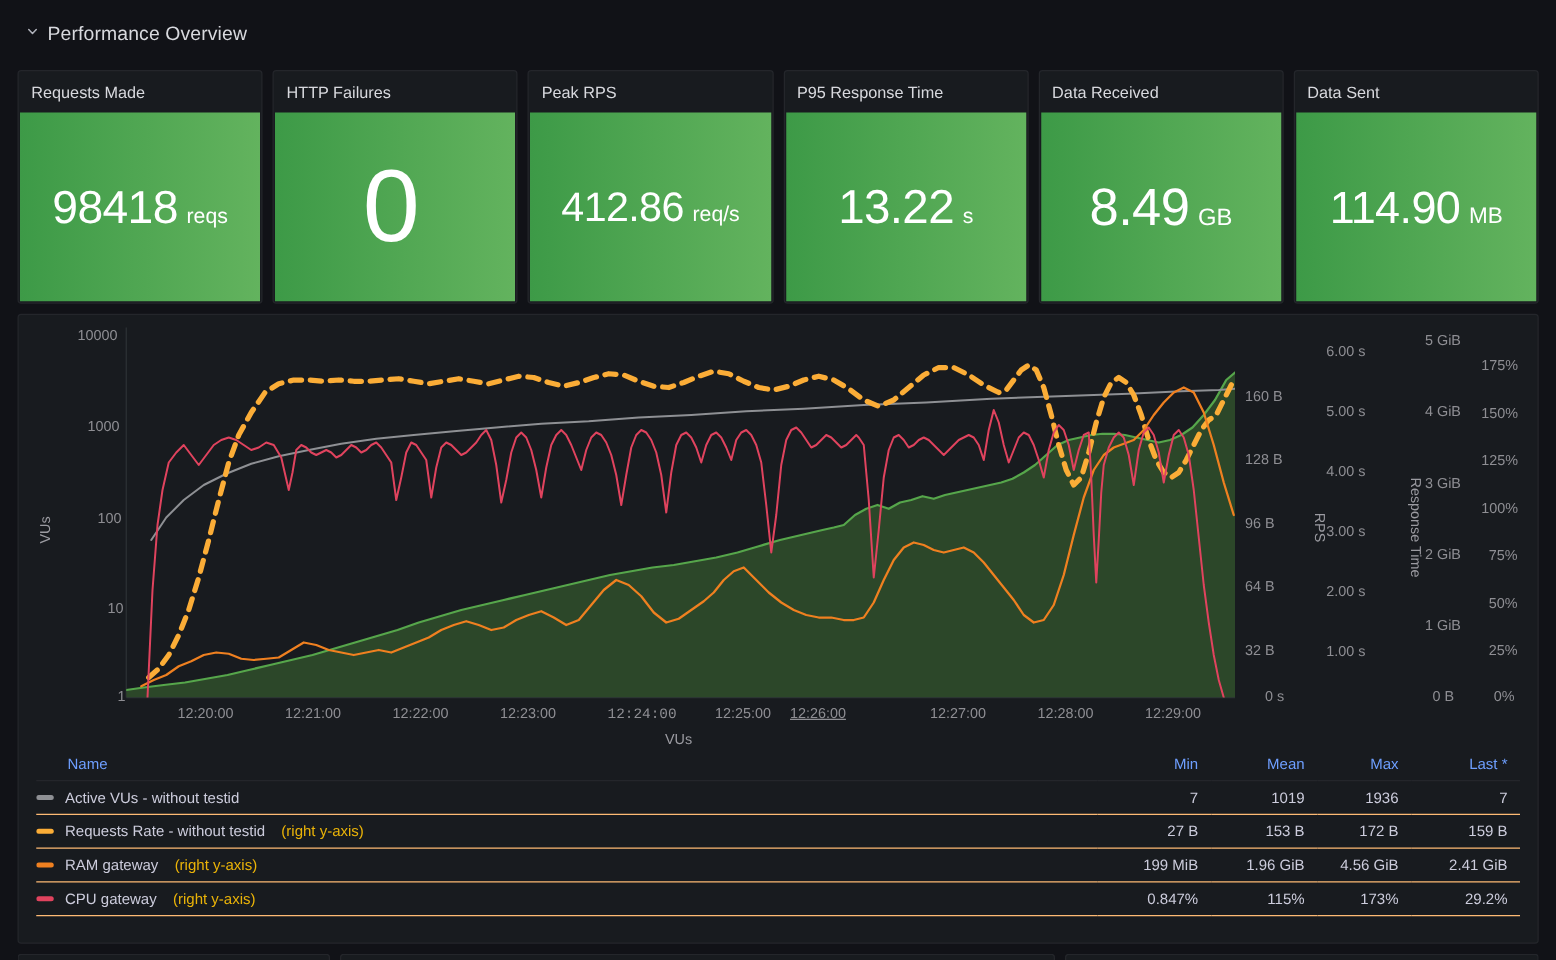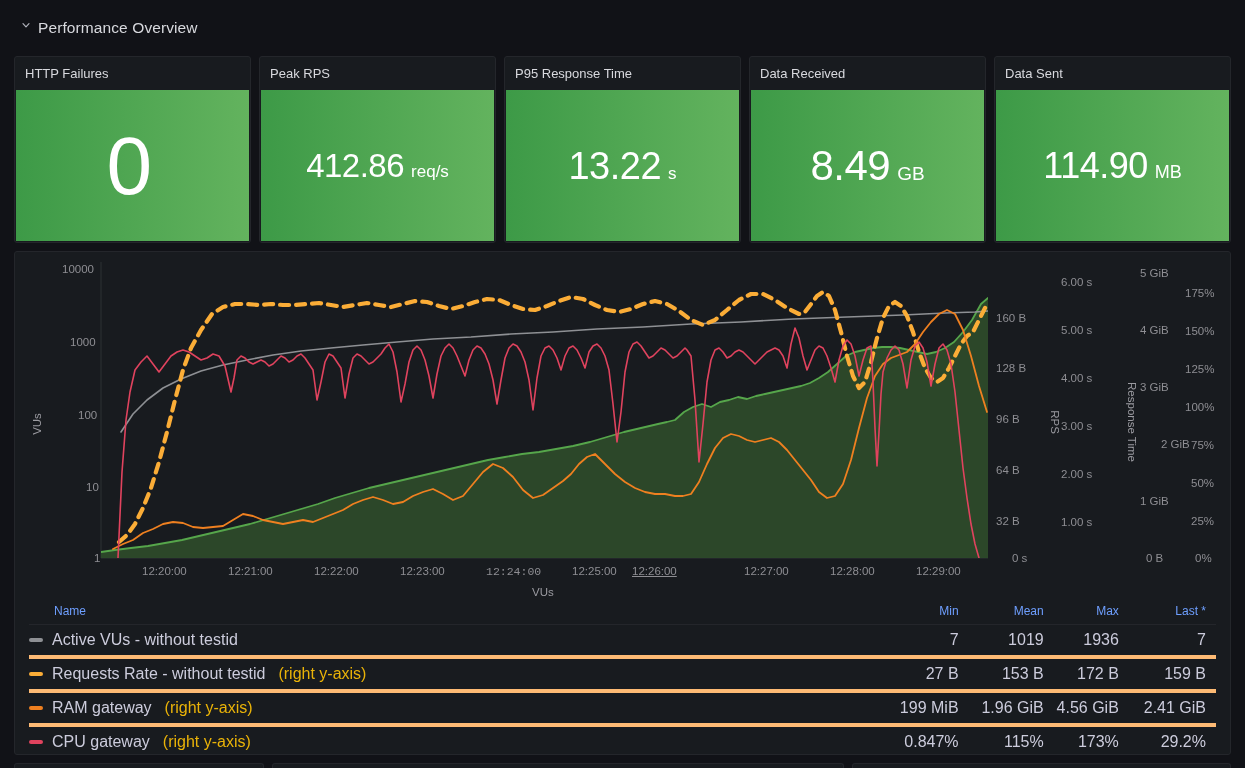--- a/index.html
+++ b/index.html
@@ -124,23 +124,23 @@
     color: #6e9fff;
     font-size: 12px;
     padding: 5px 0 6px 0;
     border-bottom: 1px solid #24262b;
     white-space: nowrap;
   }
   .legend-table th.name-col { text-align: left; padding-left: 25px; }
   .legend-table th.num-col { text-align: right; padding-right: 10px; }
   .legend-table td {
     padding: 6px 0 6px 0;
-    border-bottom: 4px solid #fdba74;
+    border-bottom: 1px solid #fdba74;
     color: #ccccdc;
-    font-size: 16px;
+    font-size: 12px;
     white-space: nowrap;
     overflow: hidden;
     text-overflow: ellipsis;
   }
   .legend-table td.num-col { text-align: right; padding-right: 10px; color: #ccccdc; }
   .legend-name-cell { display: flex; align-items: center; gap: 9px; }
   .swatch {
     width: 14px; height: 4px;
     border-radius: 2px;
     flex: 0 0 14px;
@@ -172,20 +172,29 @@
     <span class="chevron">
       <svg width="12" height="12" viewBox="0 0 12 12" aria-hidden="true">
         <path d="M3 4.6 L6 7.8 L9 4.6" fill="none" stroke="#b0b2bb" stroke-width="1.2" stroke-linecap="round" stroke-linejoin="round"></path>
       </svg>
     </span>
     <span class="row-title">Performance Overview</span>
   </div>
 
   <div class="stats-row">
 
+    <div class="stat-panel">
+      <div class="stat-header">Requests Made</div>
+      <div class="stat-body" style="background:linear-gradient(to right,#3d9a47 0%,#63b35e 100%)">
+        <div class="stat-value-wrap">
+          <span class="stat-value" style="font-size:37px">98418</span>
+          <span class="stat-unit" style="font-size:17px">reqs</span>
+        </div>
+      </div>
+    </div>
 
     <div class="stat-panel">
       <div class="stat-header">HTTP Failures</div>
       <div class="stat-body" style="background:linear-gradient(to right,#3d9a47 0%,#63b35e 100%)">
         <div class="stat-value-wrap">
           <span class="stat-value" style="font-size:82px">0</span>
           <span class="stat-unit" style="font-size:17px"></span>
         </div>
       </div>
     </div>
@@ -331,21 +340,21 @@
       <div class="axis-tick" style="left:1046px; top:120px;">4.00 s</div>
       <div class="axis-tick" style="left:1046px; top:168px;">3.00 s</div>
       <div class="axis-tick" style="left:1046px; top:216px;">2.00 s</div>
       <div class="axis-tick" style="left:1046px; top:264px;">1.00 s</div>
       <div class="axis-tick" style="left:997px; top:300px;">0 s</div>
       <div class="axis-title vertical" style="left:1040px; top:170px; transform:rotate(90deg) translate(-50%,-50%);">RPS</div>
 
       <div class="axis-tick" style="left:1125px; top:15px;">5 GiB</div>
       <div class="axis-tick" style="left:1125px; top:72px;">4 GiB</div>
       <div class="axis-tick" style="left:1125px; top:129px;">3 GiB</div>
-      <div class="axis-tick" style="left:1125px; top:186px;margin-left:21px;">2 GiB</div>
+      <div class="axis-tick" style="left:1125px; top:186px;">2 GiB</div>
       <div class="axis-tick" style="left:1125px; top:243px;">1 GiB</div>
       <div class="axis-tick" style="left:1131px; top:300px;">0 B</div>
       <div class="axis-title vertical" style="left:1117px; top:170px; transform:rotate(90deg) translate(-50%,-50%);">Response Time</div>
 
       <div class="axis-tick" style="left:1170px; top:35px;">175%</div>
       <div class="axis-tick" style="left:1170px; top:73px;">150%</div>
       <div class="axis-tick" style="left:1170px; top:111px;">125%</div>
       <div class="axis-tick" style="left:1170px; top:149px;">100%</div>
       <div class="axis-tick" style="left:1176px; top:187px;">75%</div>
       <div class="axis-tick" style="left:1176px; top:225px;">50%</div>

